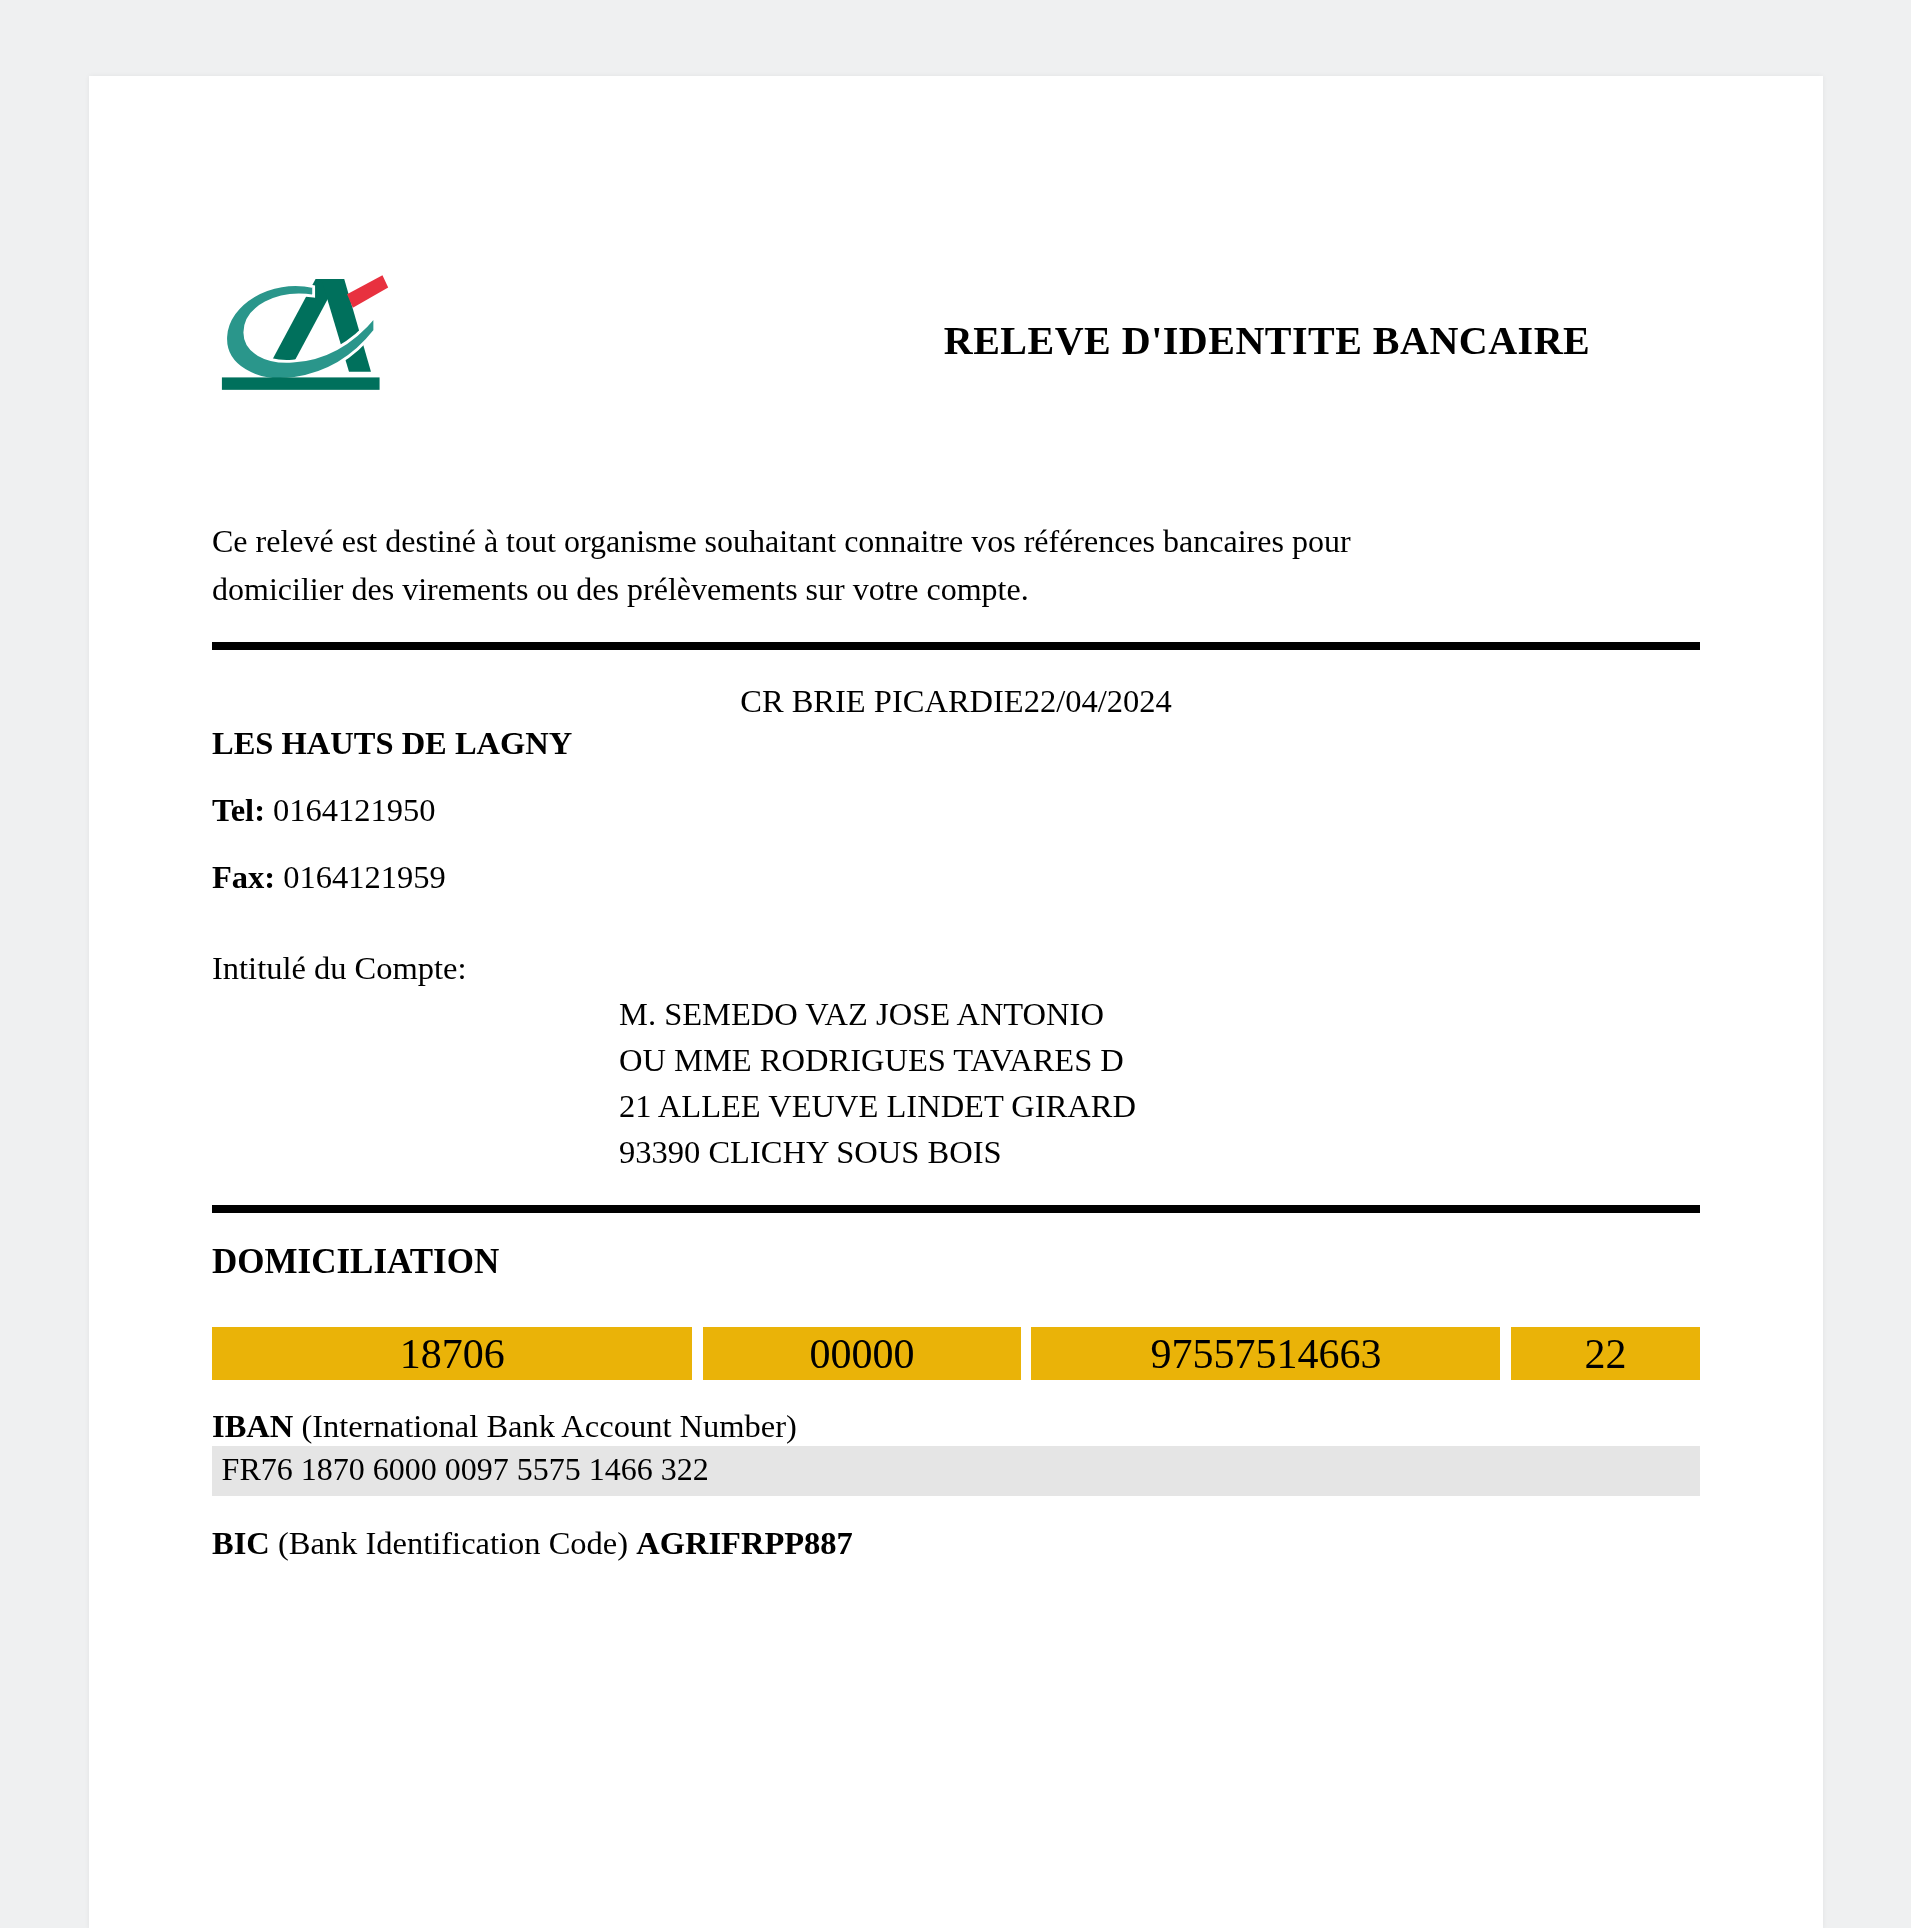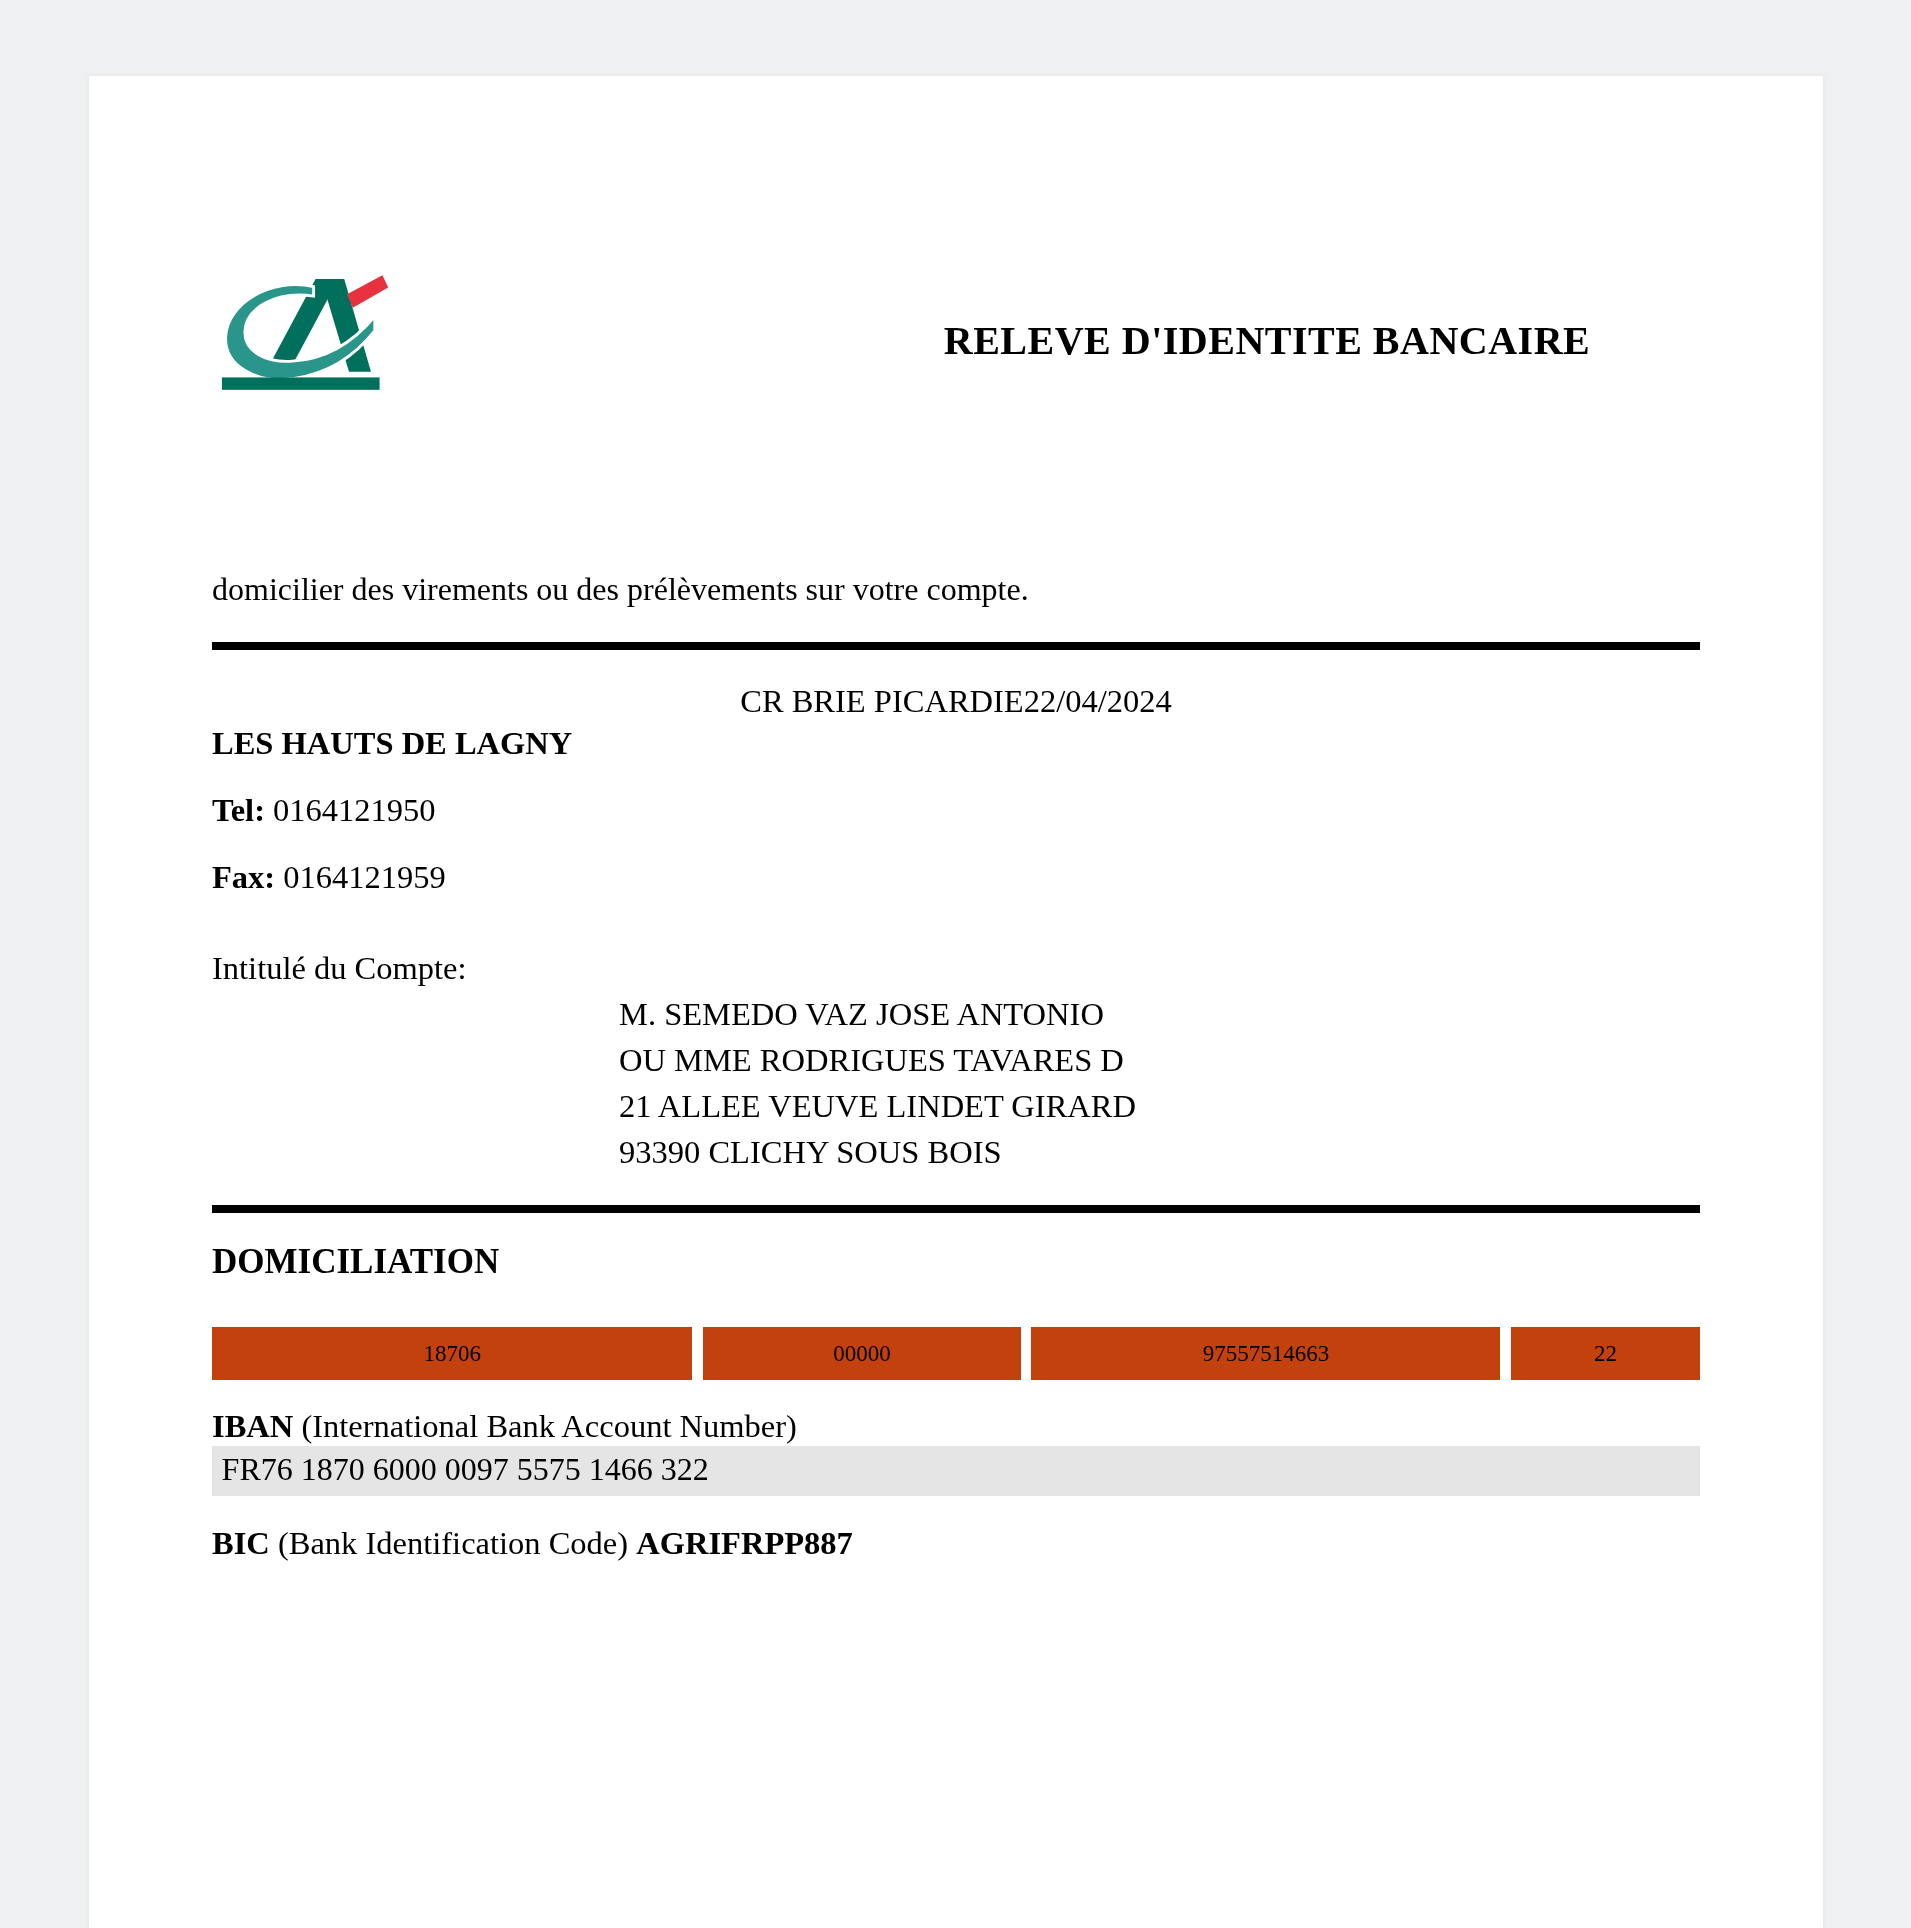--- a/index.html
+++ b/index.html
@@ -71,22 +71,22 @@
   .rib-col-2 { flex: 491 0 0; }
   .rib-col-3 { flex: 198 0 0; }
   .rib-head-cell {
     font-weight: bold;
     font-size: 32px;
     text-align: center;
     line-height: 38px;
   }
   .rib-vals { margin-top: 6.7px; }
   .rib-val-cell {
-    background: #c2410c;
-    font-size: 23px;
+    background: #eab308;
+    font-size: 42px;
     text-align: center;
     line-height: 34px;
     padding: 9.6px 0;
   }
 
   .iban-label { margin-top: 26px; font-size: 32.5px; line-height: 40px; }
   .iban-label b { font-weight: bold; }
   .iban-bar {
     margin-top: 0;
     background: #e5e5e5;
@@ -117,21 +117,21 @@
 
         <rect x="2" y="109" width="165" height="13" fill="#00705c"></rect>
       </svg>
     </div>
     <div class="doc-title">RELEVE D'IDENTITE BANCAIRE</div>
   </div>
 
   <div class="content">
 
     <div class="intro">
-      <br>
+      <span>Ce relevé est destiné à tout organisme souhaitant connaitre vos références bancaires pour</span><br>
       <span>domicilier des virements ou des prélèvements sur votre compte.</span>
     </div>
 
     <div class="rule rule-1"></div>
 
     <div class="bank-row">
       <span>CR BRIE PICARDIE</span>
       <span>22/04/2024</span>
     </div>
     <div class="branch">LES HAUTS DE LAGNY</div>

